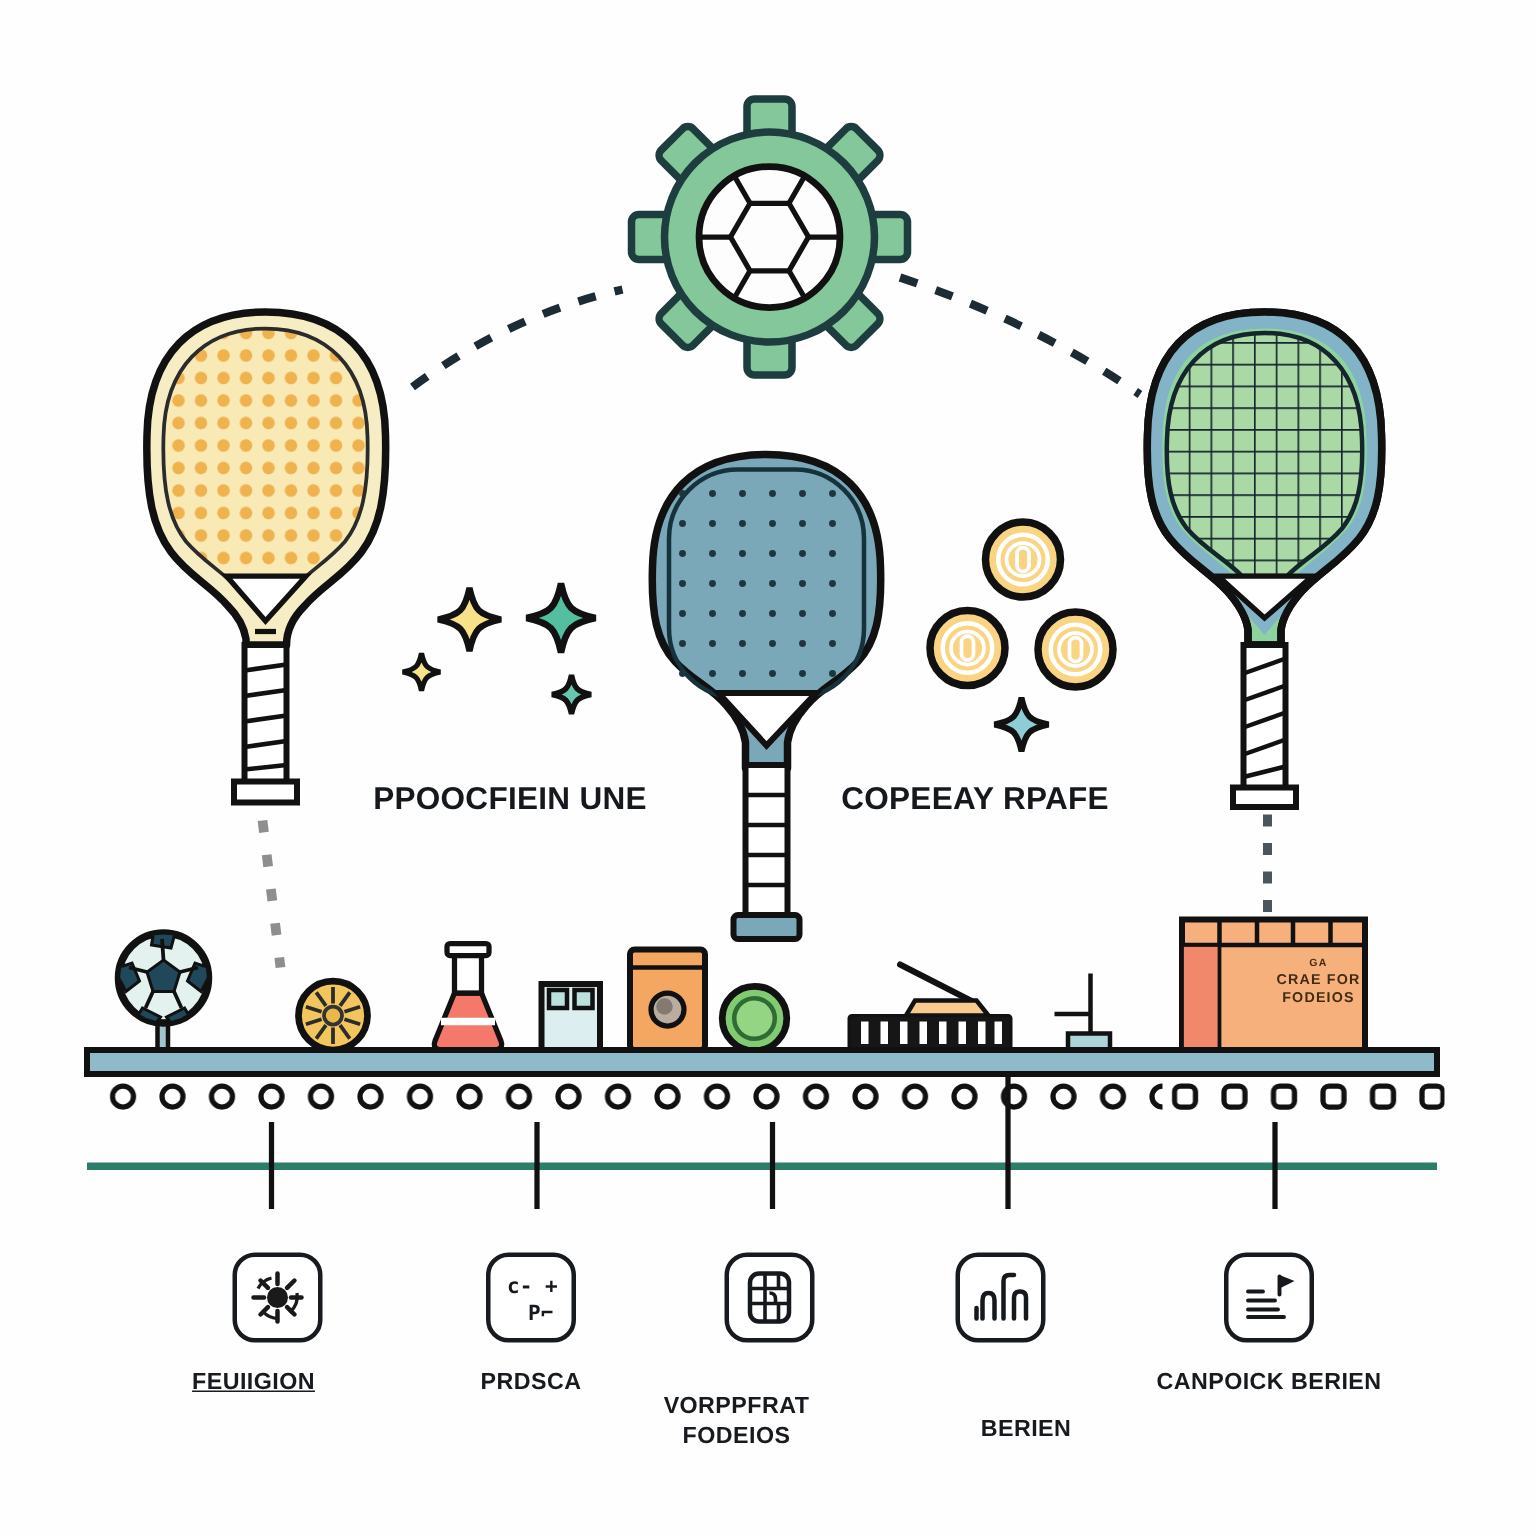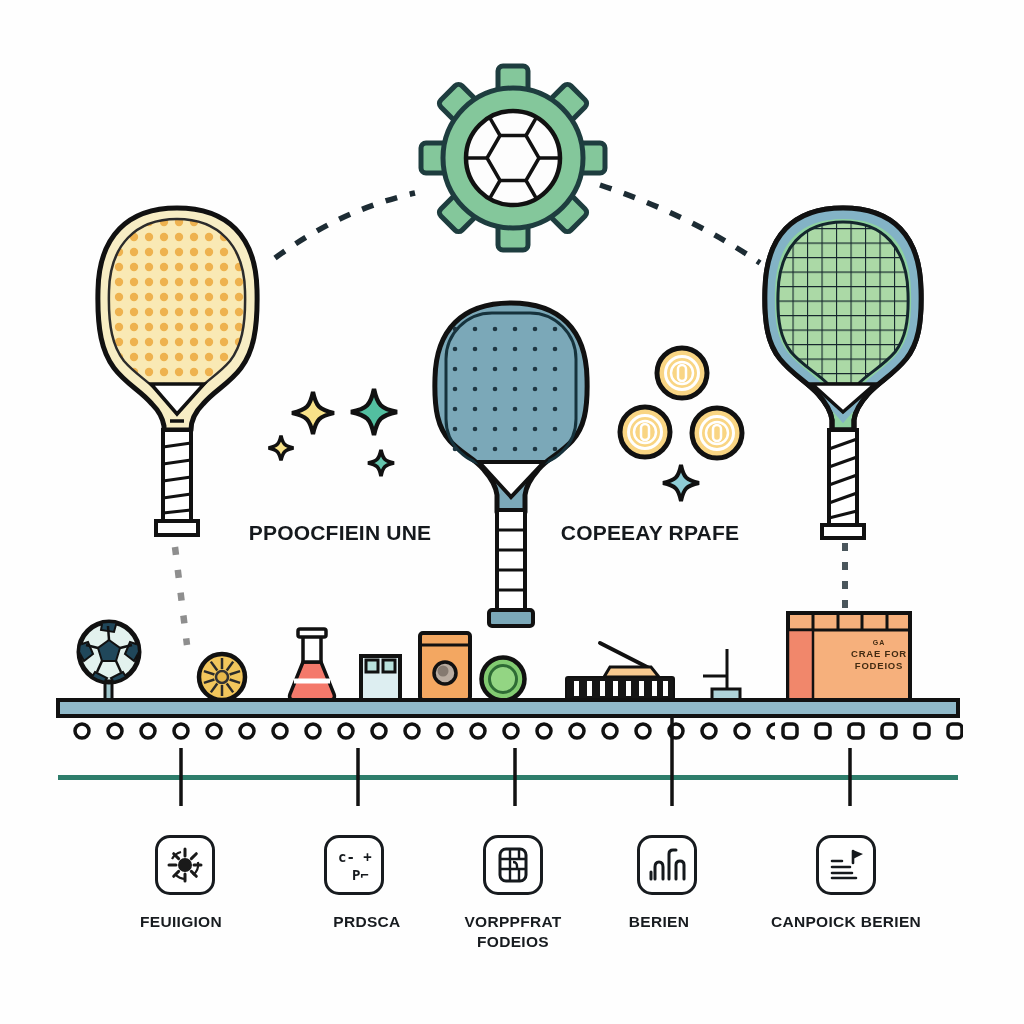--- a/index.html
+++ b/index.html
@@ -335,19 +335,19 @@
 <div class="step-box" style="left:816px;">
   <svg width="44" height="44" viewBox="-22 -22 44 44">
     <g fill="none" stroke="#15191d" stroke-width="2.6" stroke-linecap="round">
       <path d="M-14,-4 H-4 M-14,2 H4 M-14,8 H6 M-14,13 H10"></path>
       <path d="M7,-14 V-2"></path>
     </g>
     <path d="M7,-15 L17,-11 L7,-6 Z" fill="#15191d"></path>
   </svg>
 </div>
 
-<div class="step-label" style="left:96px;">FEUIIGION</div>
-<div class="step-label" style="left:282px;text-align:center;">PRDSCA</div>
-<div class="step-label" style="left:458px;width:110px;">VORPPFRAT FODEIOS</div>
-<div class="step-label" style="left:574px;">BERIEN</div>
+<div class="step-label" style="left:84px;text-decoration:underline;">FEUIIGION</div>
+<div class="step-label" style="left:269px;text-align:center;">PRDSCA</div>
+<div class="step-label" style="left:436px;width:110px;margin-top:16px;">VORPPFRAT FODEIOS</div>
+<div class="step-label" style="left:599px;margin-top:31px;">BERIEN</div>
 <div class="step-label" style="left:761px;">CANPOICK BERIEN</div>
 
 </div>
 
 </body></html>

